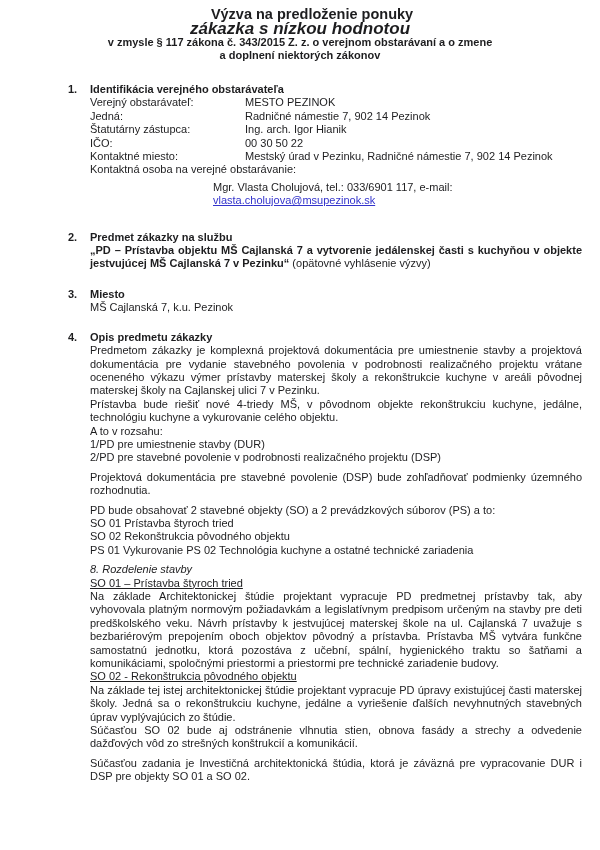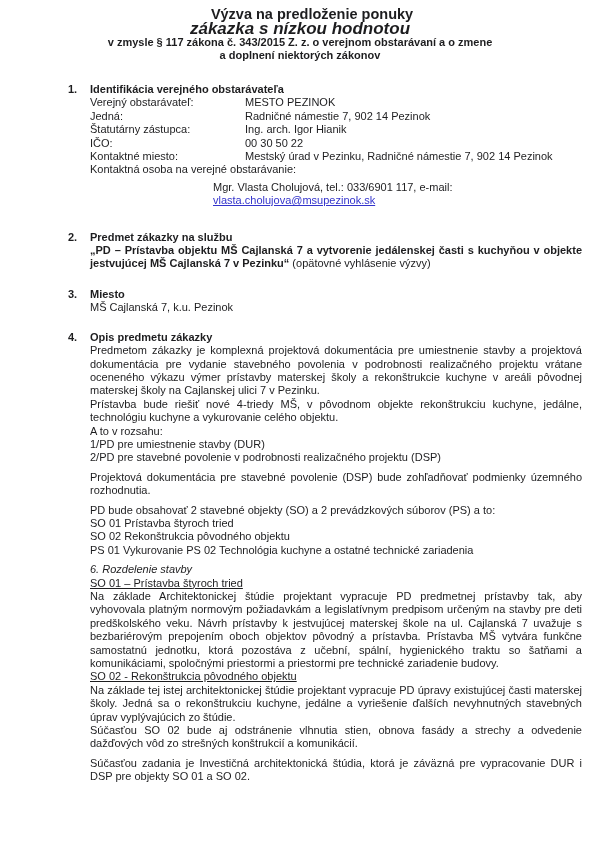--- a/index.html
+++ b/index.html
@@ -130,21 +130,21 @@
         <div>1/PD pre umiestnenie stavby (DUR)</div>
         <div>2/PD pre stavebné povolenie v podrobnosti realizačného projektu (DSP)</div>
 
         <div class="just mt13">Projektová dokumentácia pre stavebné povolenie (DSP) bude zohľadňovať podmienky územného rozhodnutia.</div>
 
         <div class="mt13">PD bude obsahovať 2 stavebné objekty (SO) a 2 prevádzkových súborov (PS) a to:</div>
         <div>SO 01 Prístavba štyroch tried</div>
         <div>SO 02 Rekonštrukcia pôvodného objektu</div>
         <div>PS 01 Vykurovanie PS 02 Technológia kuchyne a ostatné technické zariadenia</div>
 
-        <div class="italic mt13">6. Rozdelenie stavby</div>
+        <div class="italic mt13">8. Rozdelenie stavby</div>
         <div class="underlined">SO 01 – Prístavba štyroch tried</div>
         <div class="just">Na základe Architektonickej štúdie projektant vypracuje PD predmetnej prístavby tak, aby vyhovovala platným normovým požiadavkám a legislatívnym predpisom určeným na stavby pre deti predškolského veku. Návrh prístavby k jestvujúcej materskej škole na ul. Cajlanská 7 uvažuje s bezbariérovým prepojením oboch objektov pôvodný a prístavba. Prístavba MŠ vytvára funkčne samostatnú jednotku, ktorá pozostáva z učební, spální, hygienického traktu so šatňami a komunikáciami, spoločnými priestormi a priestormi pre technické zariadenie budovy.</div>
 
         <div class="underlined mt28">SO 02 - Rekonštrukcia pôvodného objektu</div>
         <div class="just">Na základe tej istej architektonickej štúdie projektant vypracuje PD úpravy existujúcej časti materskej školy. Jedná sa o rekonštrukciu kuchyne, jedálne a vyriešenie ďalších nevyhnutných stavebných úprav vyplývajúcich zo štúdie.</div>
         <div class="just">Súčasťou SO 02 bude aj odstránenie vlhnutia stien, obnova fasády a strechy a odvedenie dažďových vôd zo strešných konštrukcií a komunikácií.</div>
 
         <div class="just mt13">Súčasťou zadania je Investičná architektonická štúdia, ktorá je záväzná pre vypracovanie DUR i DSP pre objekty SO 01 a SO 02.</div>
       </div>
     </div>

